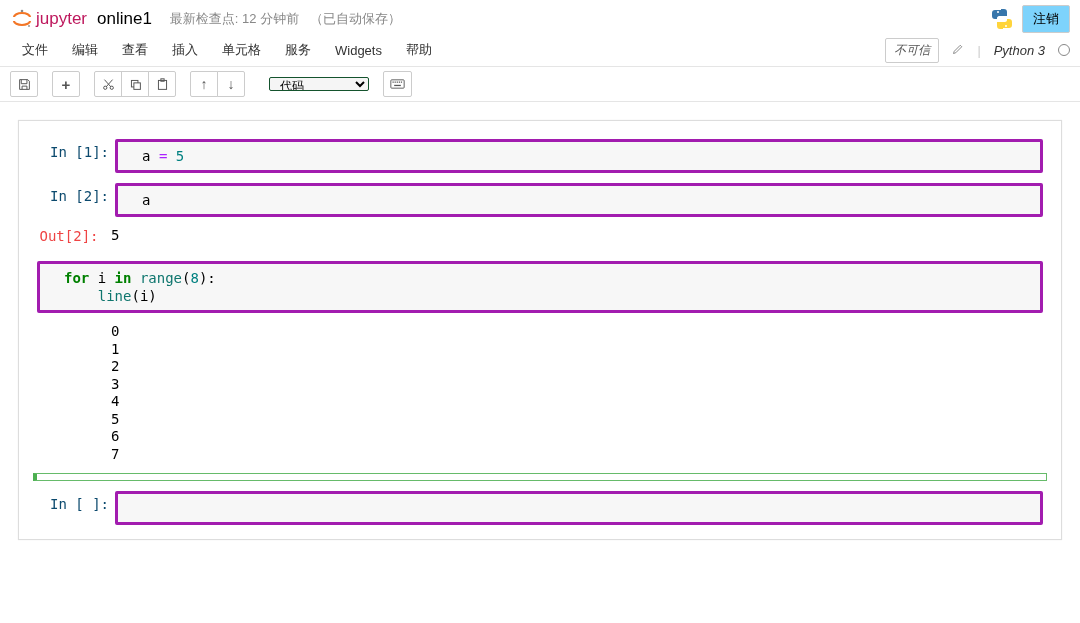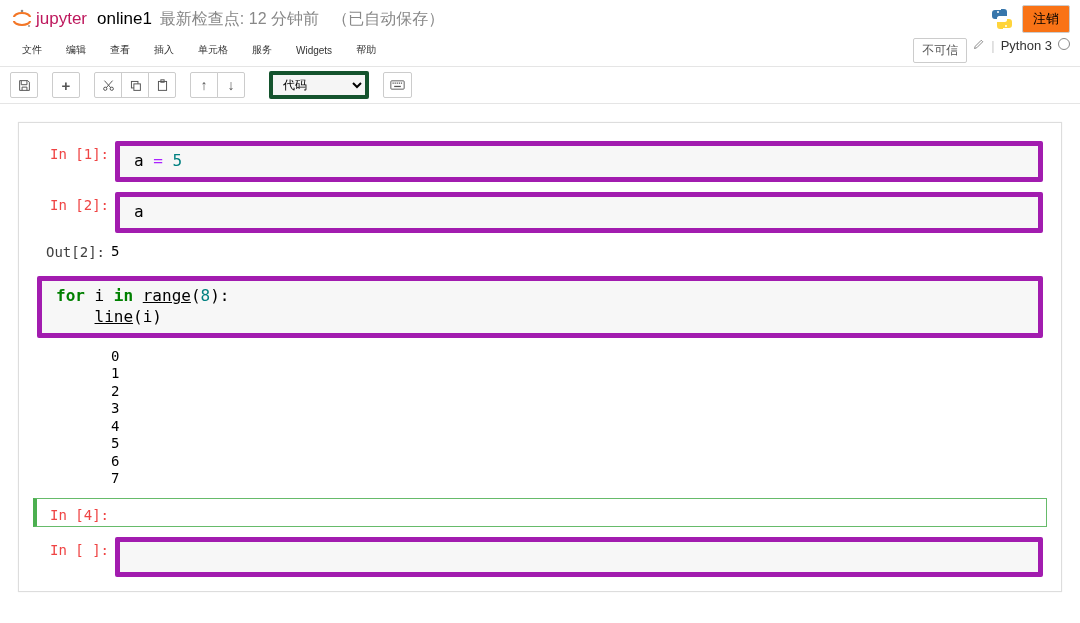--- a/index.html
+++ b/index.html
@@ -4,66 +4,66 @@
 <style>
 * { box-sizing: border-box; margin: 0; padding: 0; }
 body { font-family: "Helvetica Neue", Helvetica, Arial, sans-serif; font-size: 13px; background: #fff; color: #000; }
 
 
 .header { display: flex; align-items: center; padding: 4px 10px 0 10px; height: 34px; }
 .logo { display: flex; align-items: center; gap: 2px; margin-right: 10px; }
 .logo-icon { width: 24px; height: 24px; }
 .logo-text { font-size: 17px; color: #be185d; letter-spacing: 0; }
 .notebook-name { font-size: 17px; color: #000; margin-left: 0; }
-.checkpoint { font-size: 16px; color: #888; margin-left: 8px; }
+.checkpoint { font-size: 13px; color: #888; margin-left: 18px; }
 .header-right { margin-left: auto; display: flex; align-items: center; gap: 8px; }
 .python-logo { width: 24px; height: 24px; }
-.logout-btn { border: 1px solid #ccc; background: #f97316; padding: 4px 10px; border-radius: 2px; font-size: 13px; }
+.logout-btn { border: 1px solid #ccc; background: #7dd3fc; padding: 4px 10px; border-radius: 2px; font-size: 13px; }
 
 
 .menubar-container { border-bottom: 1px solid #e5e5e5; padding: 0 10px; }
 .menubar { display: flex; align-items: center; height: 32px; }
-.menubar-item { padding: 6px 12px; font-size: 10px; color: #333; cursor: pointer; }
-.menubar-right { margin-left: auto; display: flex; align-items: flex-start; gap: 6px; }
+.menubar-item { padding: 6px 12px; font-size: 13px; color: #333; cursor: pointer; }
+.menubar-right { margin-left: auto; display: flex; align-items: center; gap: 13px; font-style: italic; }
 .trust-box { border: 1px solid #ccc; padding: 3px 8px; border-radius: 2px; font-size: 12px; color: #555; }
 .pencil-icon { color: #888; }
 .kernel-name { font-size: 13px; color: #333; }
 .kernel-indicator { width: 12px; height: 12px; border: 1px solid #888; border-radius: 50%; }
 
 
 .toolbar { display: flex; align-items: center; padding: 4px 10px; border-bottom: 1px solid #e5e5e5; gap: 4px; }
 .tb-group { display: flex; }
 .tb-btn { border: 1px solid #ccc; background: #fff; height: 26px; min-width: 28px; display: flex; align-items: center; justify-content: center; font-size: 12px; color: #555; padding: 0 6px; }
 .tb-group .tb-btn { border-radius: 0; margin-left: -1px; }
 .tb-group .tb-btn:first-child { border-radius: 2px 0 0 2px; margin-left: 0; }
 .tb-group .tb-btn:last-child { border-radius: 0 2px 2px 0; }
 .tb-btn.single { border-radius: 2px; }
-.tb-select { height: 28px; border: 4px solid #14532d; padding: 0 20px 0 6px; font-size: 12px; background: #f5f5f5; border-radius: 2px; width: 100px; }
+.tb-select { height: 14px; border: 1px solid #14532d; padding: 0 20px 0 6px; font-size: 12px; background: #f5f5f5; border-radius: 2px; width: 100px; }
 .tb-gap { width: 6px; }
 
 
 .notebook { padding: 18px; background: #fff; }
 .notebook-inner { border: 1px solid #ddd; background: #fff; padding: 14px 14px 8px 14px; box-shadow: 0 0 1px rgba(0,0,0,0.1); }
 
 .cell { display: flex; padding: 3px 3px 3px 3px; margin-bottom: 2px; border: 1px solid transparent; }
 .cell.selected { border: 1px solid #66bb6a; border-left: 4px solid #4caf50; padding-left: 0; }
 .prompt { width: 78px; min-width: 78px; text-align: right; padding: 5px 6px 0 0; font-family: monospace; font-size: 14px; }
-.prompt.in { color: #ef4444; }
-.prompt.out { color: #404040; }
+.prompt.in { color: #0c4a6e; }
+.prompt.out { color: #ef4444; text-align: center; }
 .cell-body { flex: 1; }
-.input-area { border: 5px solid #a21caf; background: #f7f7f7; border-radius: 2px; padding: 5px 14px; font-family: monospace; font-size: 16px; line-height: 1.3; white-space: pre; overflow-x: auto; }
+.input-area { border: 3px solid #a21caf; background: #f7f7f7; border-radius: 2px; padding: 5px 24px; font-family: monospace; font-size: 14px; line-height: 1.3; white-space: pre; overflow-x: auto; }
 .input-area.active { background: #fff; }
 .output-area { font-family: monospace; font-size: 14px; padding: 4px 8px 4px 0; white-space: pre; line-height: 1.25; }
 .output-row { display: flex; }
 
 .cm-k { color: #008000; font-weight: bold; }
 .cm-n { color: #000; }
 .cm-num { color: #008080; }
 .cm-op { color: #aa22ff; font-weight: normal; }
-.cm-builtin { color: #000000; text-decoration: underline; }
+.cm-builtin { color: #0f766e; }
 .cm-magic { color: #000; }
 
 .err-file { color: #00a0a0; }
 .err-str { color: #c0a000; }
 .err-line { color: #00a0a0; }
 .err-caret { color: #000; }
 .err-type { color: #c00000; }
 .err-colon { color: #000; }
 .err-msg { color: #000; }
 .err-indent { color: teal; }
@@ -219,21 +219,20 @@
 1
 2
 3
 4
 5
 6
 7</div>
     </div>
 
     <div class="cell selected" style="margin-top:6px">
-      <div class="prompt in" style="padding-left:3px">In [4]:</div>
       <div class="cell-body">
       </div>
     </div>
 
     <div class="cell" style="margin-top:6px">
       <div class="prompt in">In [ ]:</div>
       <div class="cell-body">
         <div class="input-area">&nbsp;</div>
       </div>
     </div>

